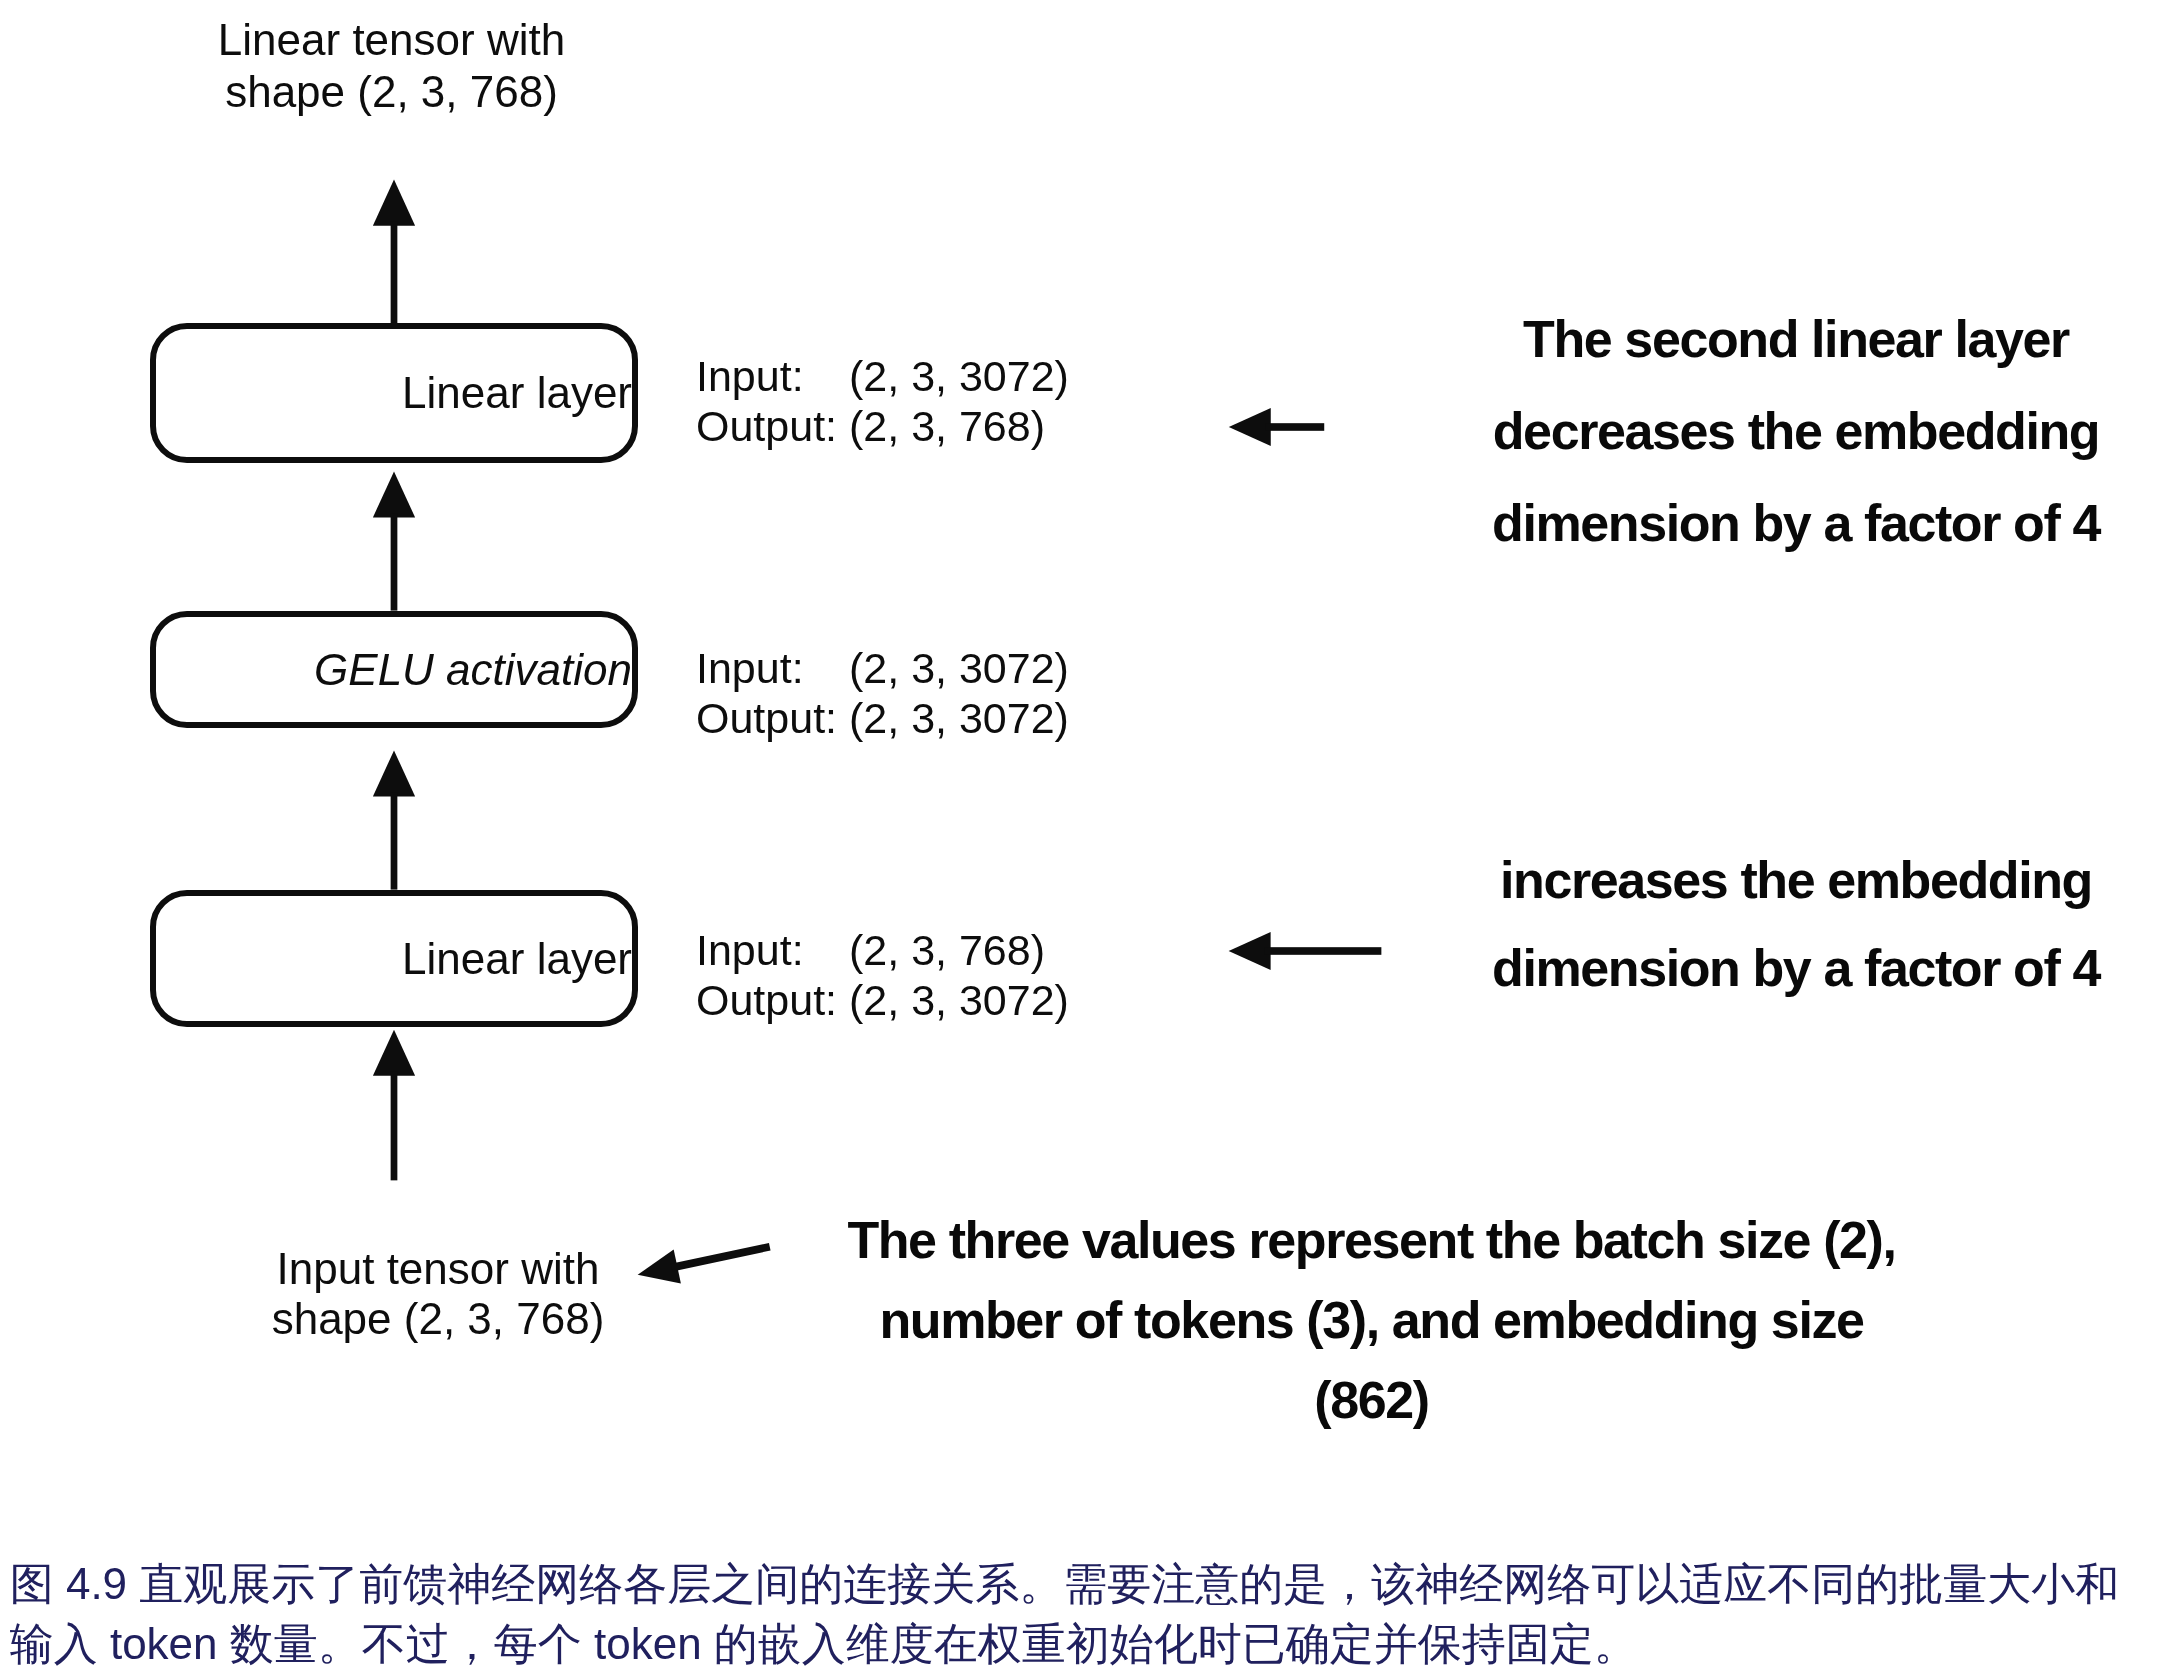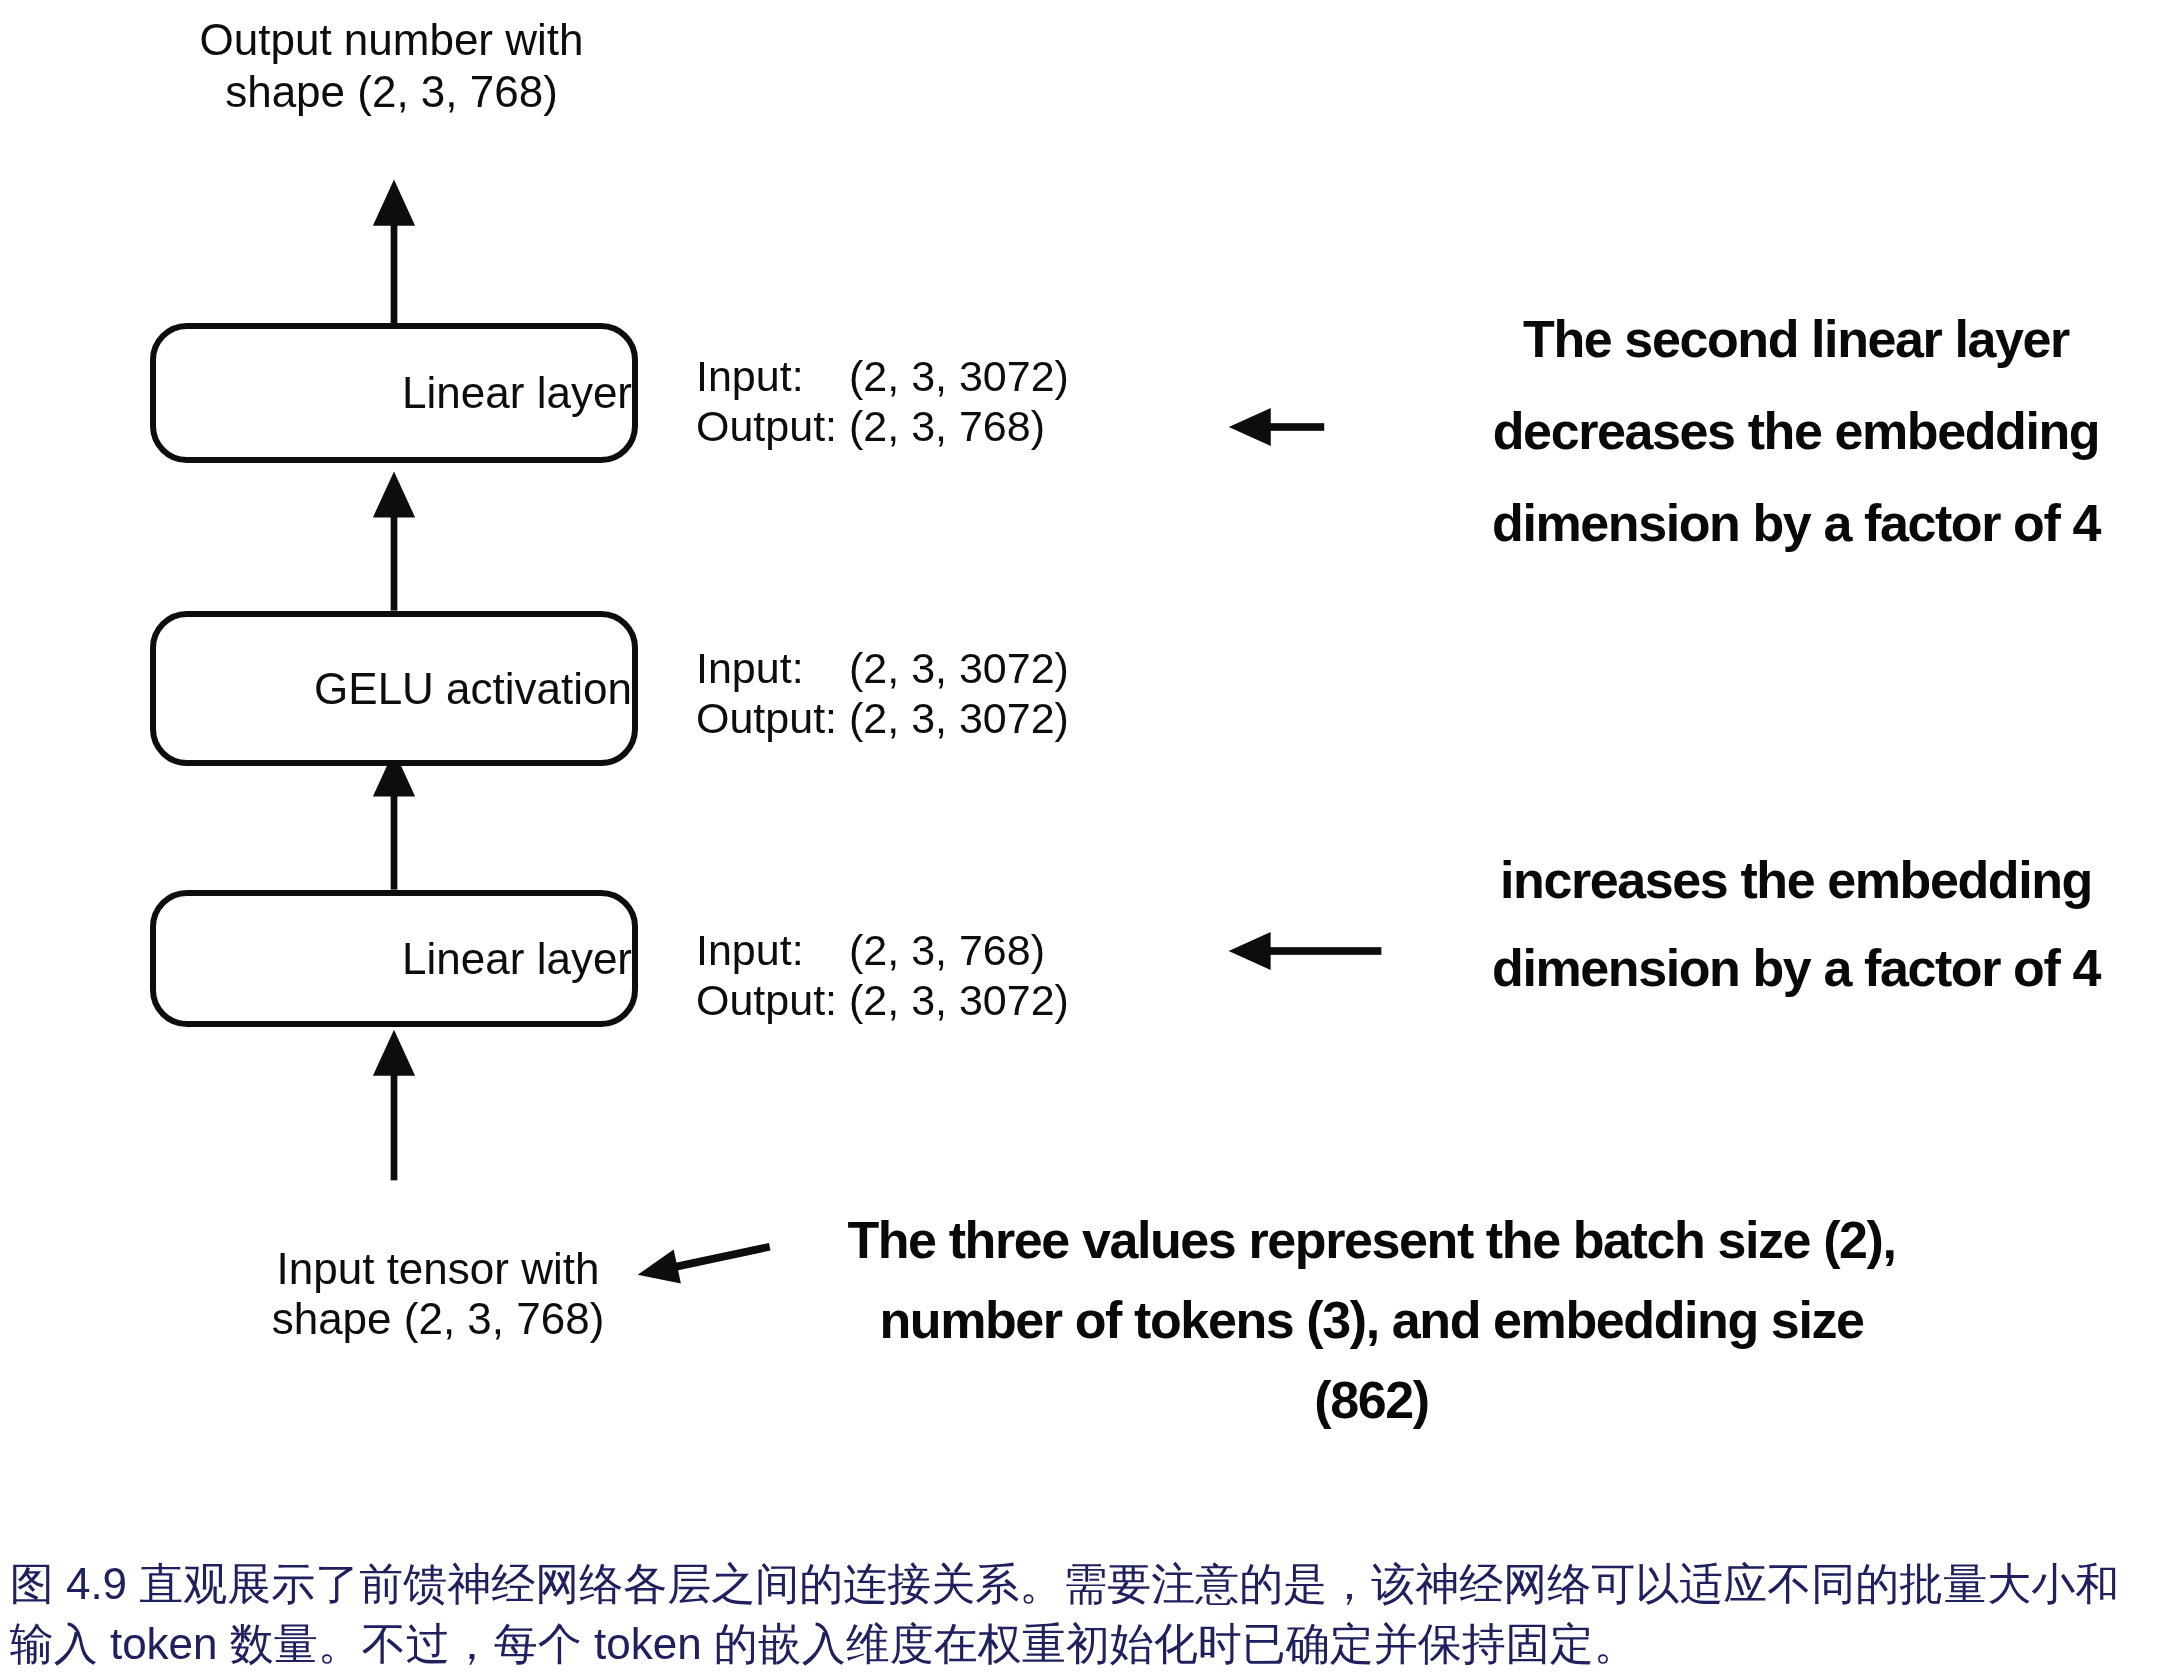--- a/index.html
+++ b/index.html
@@ -55,21 +55,21 @@
     color: #20205e;
     white-space: nowrap;
   }
 
   svg { display: block; }
 </style>
 </head>
 <body>
 
 <div class="abs dlabel" style="left:150px; top:13.5px; width:483px;">
-  <div>Output number with</div>
+  <div>Linear tensor with</div>
   <div>shape (2, 3, 768)</div>
 </div>
 
 <svg class="abs" style="left:370px; top:179px;" width="48" height="148" viewBox="0 0 50 153">
   <polygon points="25,0 3,48 47,48" fill="#0d0d0d"></polygon>
   <rect x="21.5" y="44" width="7" height="109" fill="#0d0d0d"></rect>
 </svg>
 
 <svg class="abs" style="left:370px; top:471px;" width="48" height="140" viewBox="0 0 50 145">
   <polygon points="25,0 3,48 47,48" fill="#0d0d0d"></polygon>
@@ -83,21 +83,21 @@
 
 <svg class="abs" style="left:370px; top:1029px;" width="48" height="152" viewBox="0 0 50 157">
   <polygon points="25,0 3,48 47,48" fill="#0d0d0d"></polygon>
   <rect x="21.5" y="44" width="7" height="113" fill="#0d0d0d"></rect>
 </svg>
 
 <div class="abs layer-box" style="left:150px; top:323px;">
   <span>Linear layer</span>
 </div>
 
-<div class="abs layer-box" style="left:150px; top:611px; height:155px;">
+<div class="abs layer-box" style="left:150px; top:611px; height:117px;font-style:italic;">
   <span>GELU activation</span>
 </div>
 
 <div class="abs layer-box" style="left:150px; top:890px; height:137px;">
   <span>Linear layer</span>
 </div>
 
 <div class="abs io-block" style="left:696px; top:351px;">
   <span>Input:</span>
   <span>(2, 3, 3072)</span>

